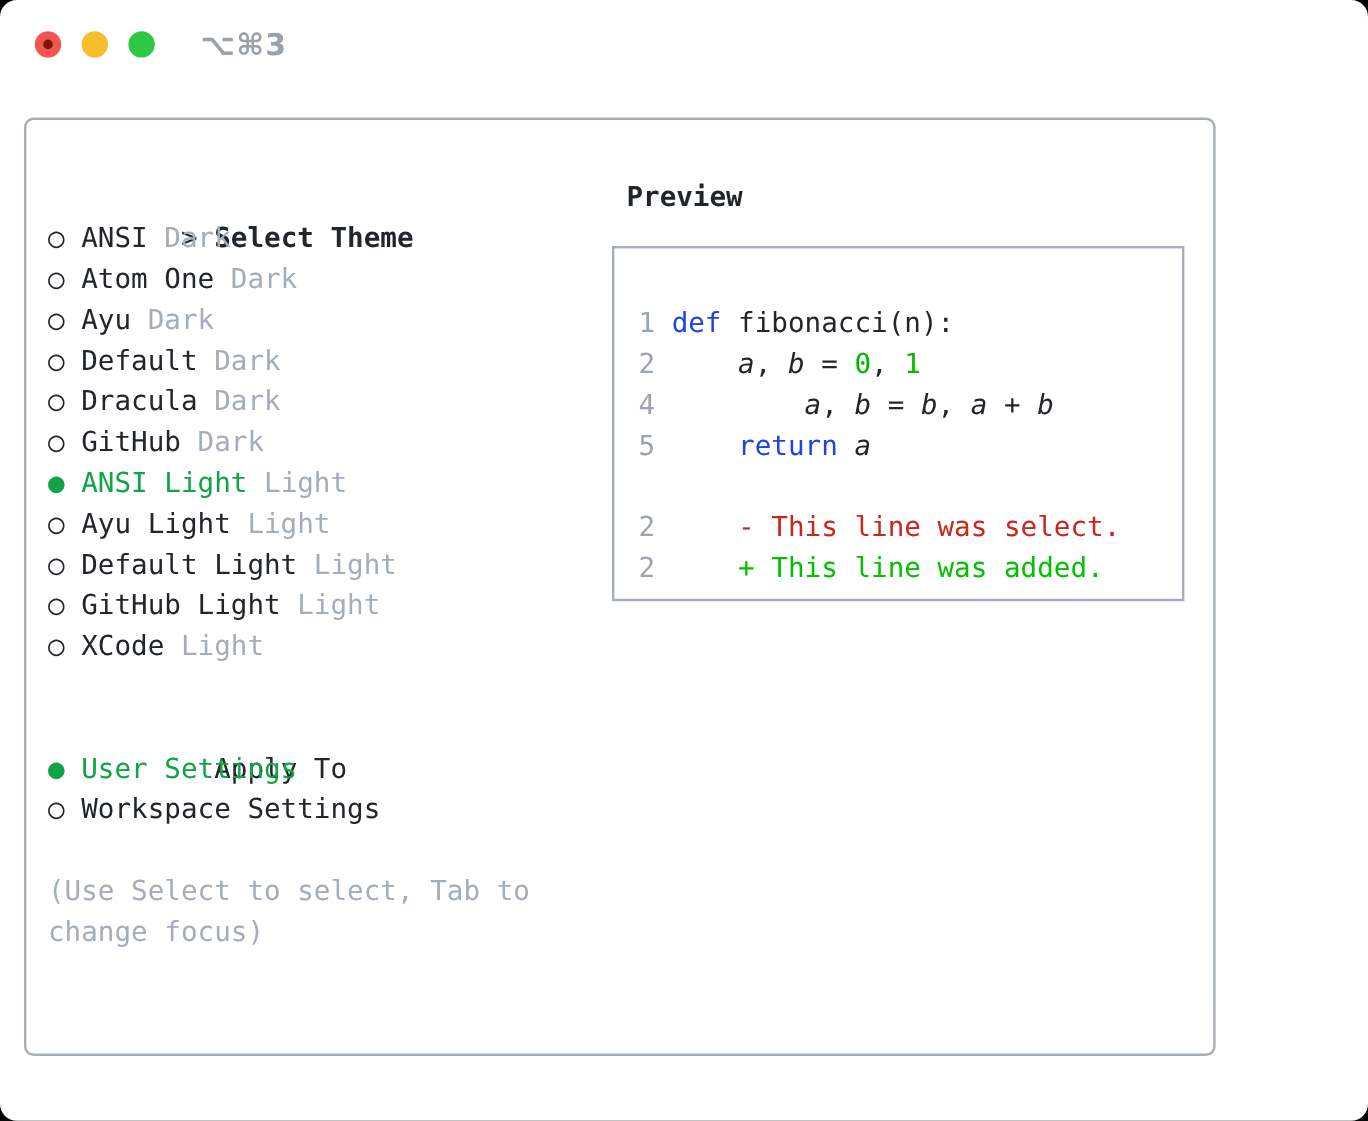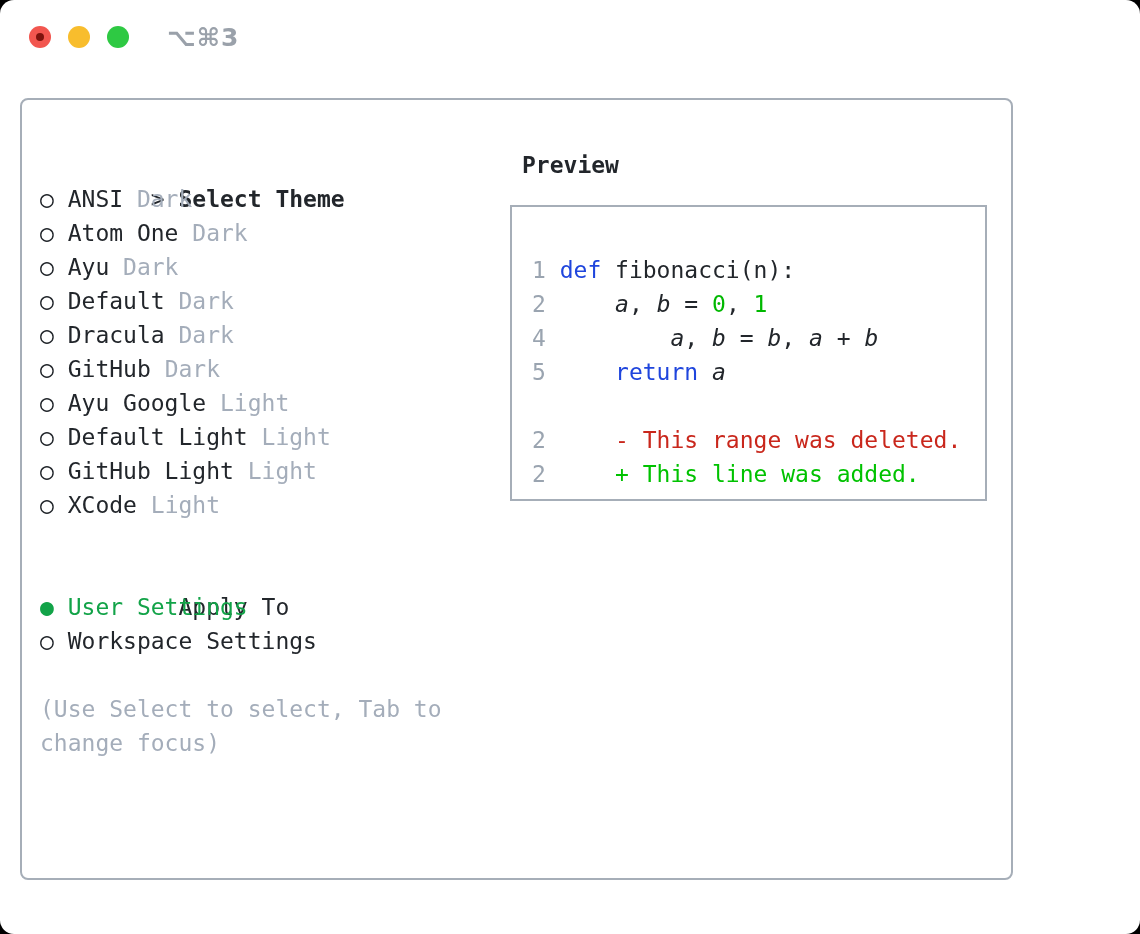--- a/index.html
+++ b/index.html
@@ -104,21 +104,22 @@
         <span class="marker">&gt;</span><span class="header">Select Theme</span>
       </div>
 
       <div id="theme-list">
           <div class="row option"><span class="marker">○</span><span class="name">ANSI</span><span class="variant">Dark</span></div>
           <div class="row option"><span class="marker">○</span><span class="name">Atom One</span><span class="variant">Dark</span></div>
           <div class="row option"><span class="marker">○</span><span class="name">Ayu</span><span class="variant">Dark</span></div>
           <div class="row option"><span class="marker">○</span><span class="name">Default</span><span class="variant">Dark</span></div>
           <div class="row option"><span class="marker">○</span><span class="name">Dracula</span><span class="variant">Dark</span></div>
           <div class="row option"><span class="marker">○</span><span class="name">GitHub</span><span class="variant">Dark</span></div>
-          <div class="row option"><span class="marker">○</span><span class="name">Ayu Google</span><span class="variant">Light</span></div>
+          <div class="row option selected"><span class="marker">●</span><span class="name">ANSI Light</span><span class="variant">Light</span></div>
+          <div class="row option"><span class="marker">○</span><span class="name">Ayu Light</span><span class="variant">Light</span></div>
           <div class="row option"><span class="marker">○</span><span class="name">Default Light</span><span class="variant">Light</span></div>
           <div class="row option"><span class="marker">○</span><span class="name">GitHub Light</span><span class="variant">Light</span></div>
           <div class="row option"><span class="marker">○</span><span class="name">XCode</span><span class="variant">Light</span></div>
         </div>
 
       <div class="row spacer"> </div>
 
       <div class="row">
         <span class="marker"></span><span class="subheader">Apply To</span>
       </div>
@@ -135,18 +136,18 @@
     </div>
 
     <div class="preview-header">Preview</div>
 
     <div class="preview-box" id="preview-box">
         <div class="code-line"><span class="ln">1</span><span class="tok-keyword">def</span><span class="tok-plain"> fibonacci(n):</span></div>
         <div class="code-line"><span class="ln">2</span><span class="tok-plain">    </span><span class="tok-variable">a</span><span class="tok-plain">, </span><span class="tok-variable">b</span><span class="tok-plain"> = </span><span class="tok-number">0</span><span class="tok-plain">, </span><span class="tok-number">1</span></div>
         <div class="code-line"><span class="ln">4</span><span class="tok-plain">        </span><span class="tok-variable">a</span><span class="tok-plain">, </span><span class="tok-variable">b</span><span class="tok-plain"> = </span><span class="tok-variable">b</span><span class="tok-plain">, </span><span class="tok-variable">a</span><span class="tok-plain"> + </span><span class="tok-variable">b</span></div>
         <div class="code-line"><span class="ln">5</span><span class="tok-plain">    </span><span class="tok-keyword">return</span><span class="tok-plain"> </span><span class="tok-variable">a</span></div>
         <div class="code-line"><span class="ln"></span></div>
-        <div class="code-line"><span class="ln">2</span><span class="tok-deleted">    - This range was deleted.</span></div>
+        <div class="code-line"><span class="ln">2</span><span class="tok-deleted">    - This line was select.</span></div>
         <div class="code-line"><span class="ln">2</span><span class="tok-added">    + This line was added.</span></div>
       </div>
 
   </div>
 </div>
 
 </body></html>

